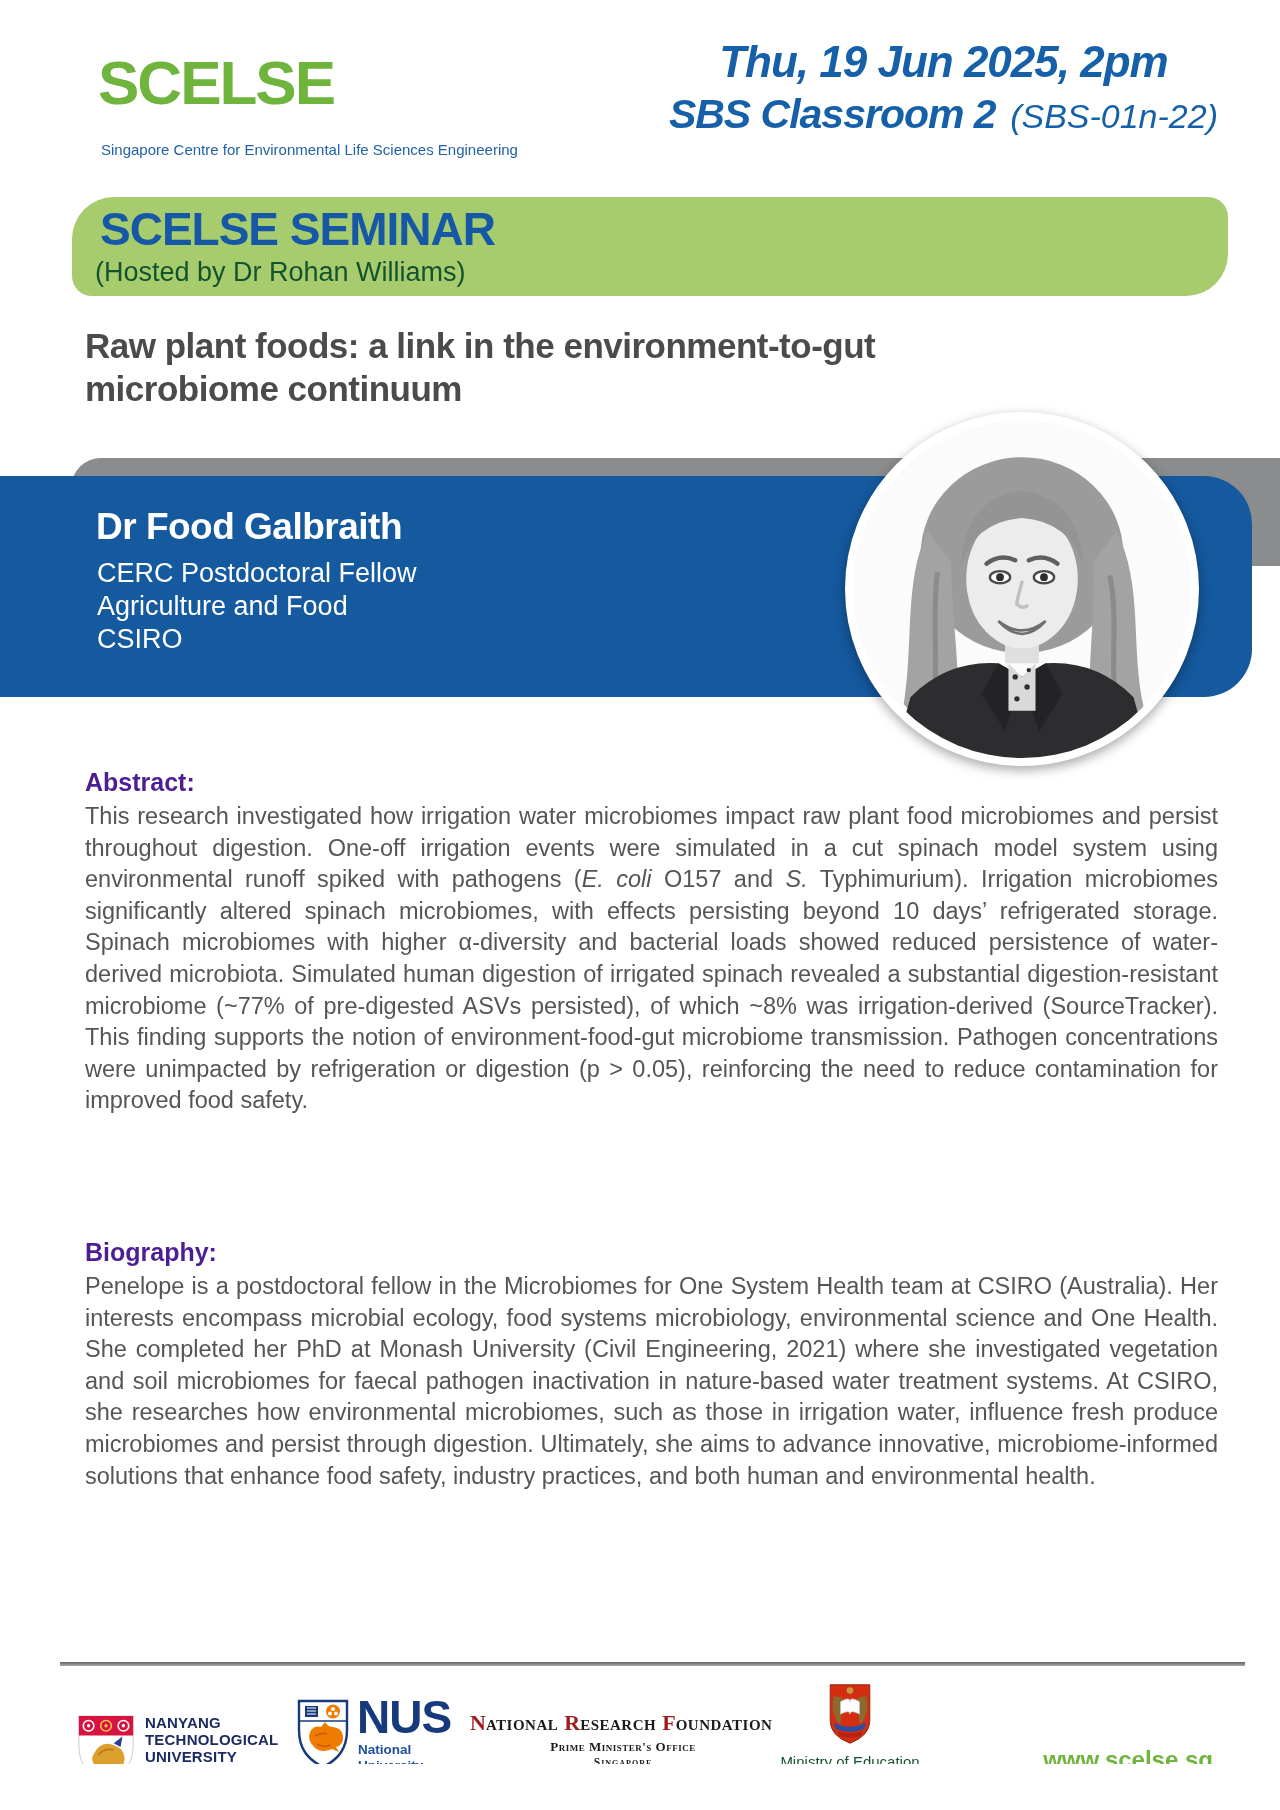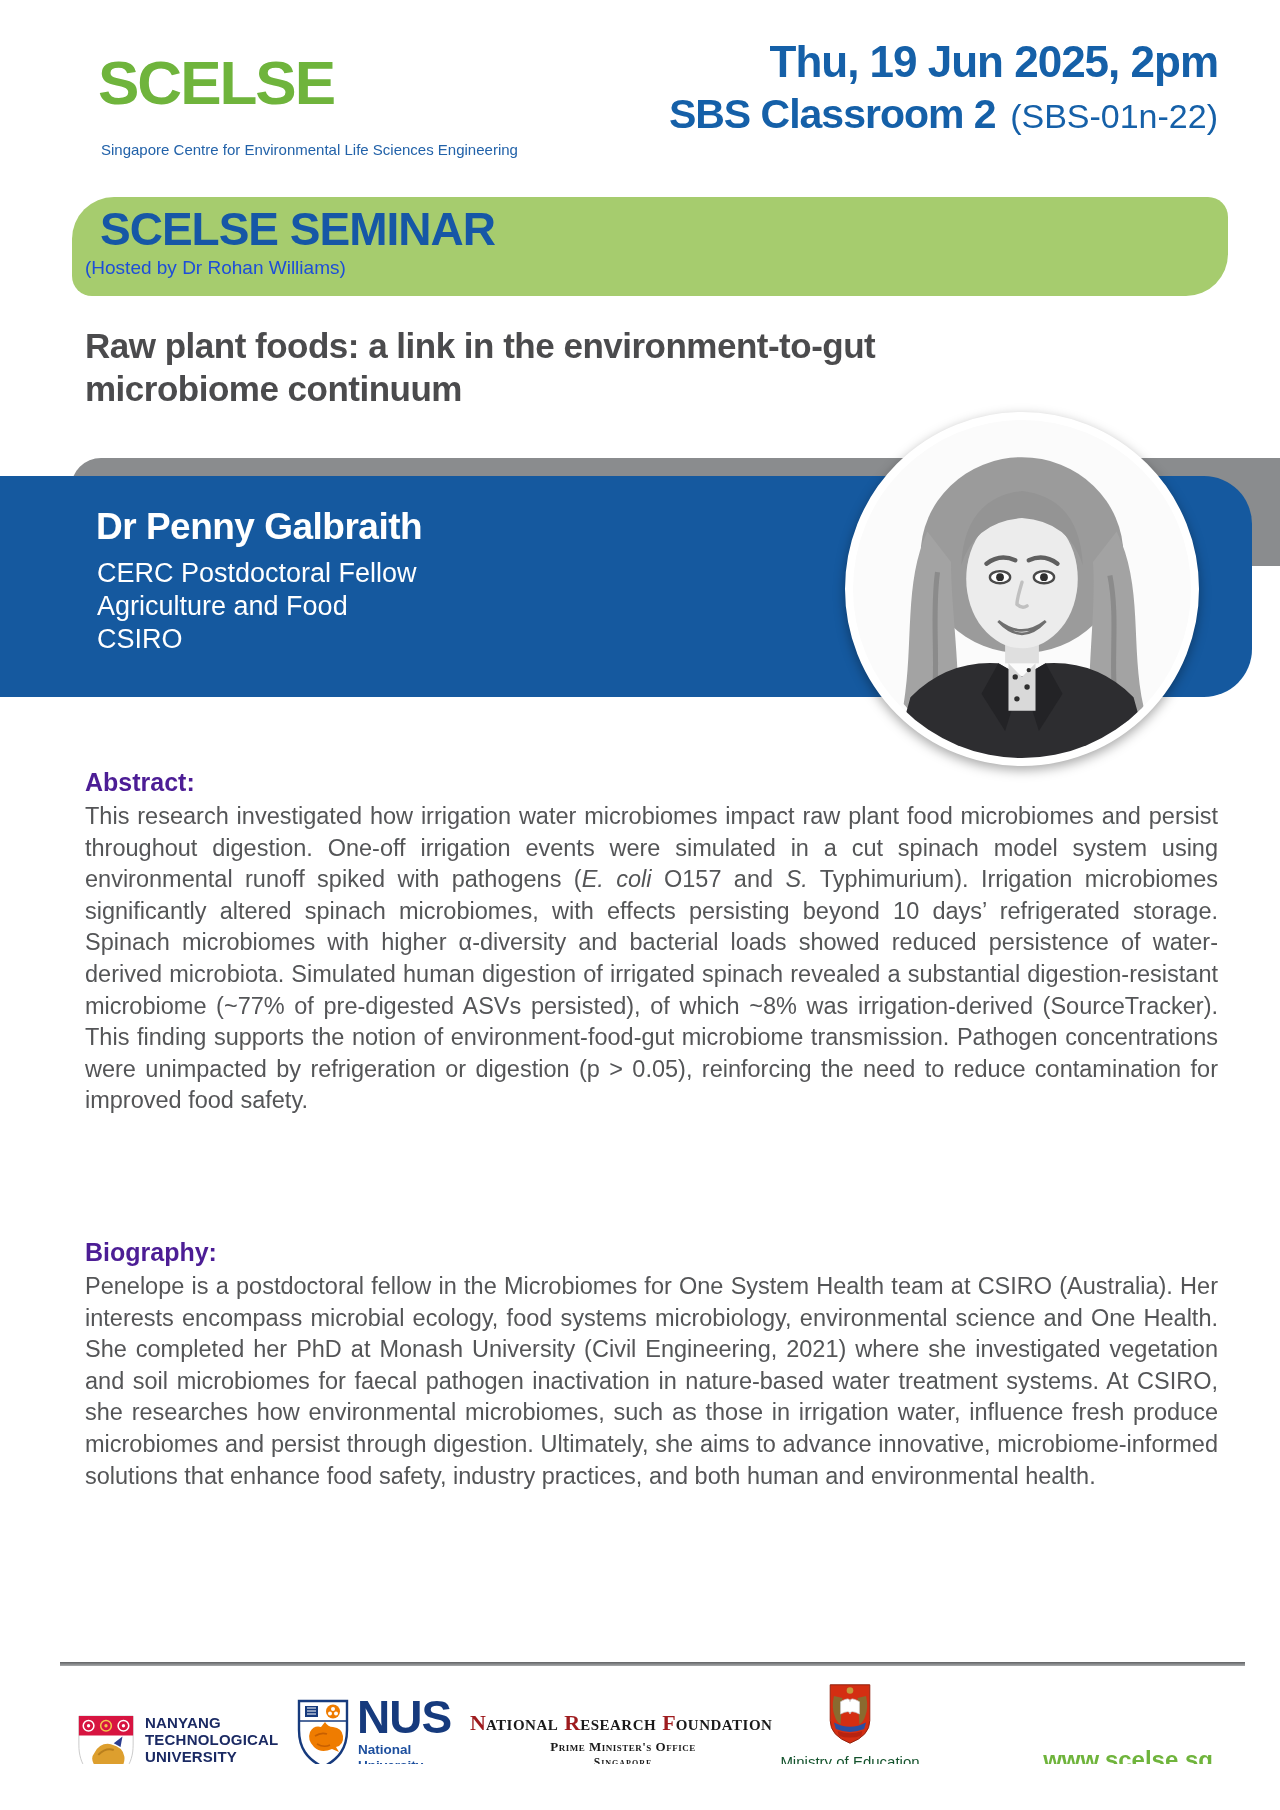--- a/index.html
+++ b/index.html
@@ -9,36 +9,36 @@
   }
   
   .logo-text{
     position:absolute;left:98px;top:52px;font-size:62px;font-weight:800;
     letter-spacing:-2px;color:#6fb43c;line-height:1;
   }
   .logo-tagline{
     position:absolute;left:101px;top:141px;font-size:15px;font-weight:500;color:#2262a9;
     white-space:nowrap;
   }
-  .event-block{position:absolute;right:62px;top:38px;text-align:right;color:#1560a8;}
+  .event-block{position:absolute;right:62px;top:38px;text-align:center;color:#1560a8;font-style:italic;}
   .event-datetime{font-size:44px;font-weight:800;letter-spacing:-1px;line-height:1.1;}
   .event-venue-line{margin-top:6px;line-height:1.1;}
   .event-venue{font-size:41px;font-weight:800;letter-spacing:-1px;}
   .event-venue-code{font-size:34px;font-weight:400;margin-left:10px;}
   
   .green-banner{
     position:absolute;left:72px;top:197px;width:1156px;height:99px;
     background:#a6cc6e;border-radius:42px 20px 42px 20px;
   }
   .seminar-heading{
     position:absolute;left:28px;top:5px;font-size:46px;font-weight:800;
     letter-spacing:-1px;color:#1657a6;
   }
   .seminar-host{
-    position:absolute;left:13px;top:60px;font-size:19px;font-weight:400;color:#1d4ed8;
+    position:absolute;left:23px;top:60px;font-size:27px;font-weight:400;color:#14532d;
   }
   
   .talk-title{
     position:absolute;left:85px;top:325px;width:965px;
     font-size:35px;font-weight:800;color:#4b4b4d;line-height:1.22;letter-spacing:-0.5px;
   }
   
   .gray-bar{
     position:absolute;left:71px;top:458px;width:1209px;height:108px;
     background:#8a8c8e;border-radius:30px 0 0 0;
@@ -126,21 +126,21 @@
 
   <div class="green-banner">
     <div class="seminar-heading">SCELSE SEMINAR</div>
     <div class="seminar-host">(Hosted by Dr Rohan Williams)</div>
   </div>
 
   <div class="talk-title">Raw plant foods: a link in the environment-to-gut microbiome continuum</div>
 
   <div class="gray-bar"></div>
   <div class="blue-banner">
-    <div class="speaker-name">Dr Penny Galbraith</div>
+    <div class="speaker-name">Dr Food Galbraith</div>
     <div class="speaker-line speaker-role">CERC Postdoctoral Fellow</div>
     <div class="speaker-line speaker-unit">Agriculture and Food</div>
     <div class="speaker-line speaker-org">CSIRO</div>
   </div>
 
   <div class="speaker-photo">
     <svg viewBox="0 0 200 200" xmlns="http://www.w3.org/2000/svg">
       <rect x="0" y="0" width="200" height="200" fill="#fbfbfb"></rect>
 
       <ellipse cx="100" cy="80" rx="60" ry="58" fill="#9b9b9b"></ellipse>

